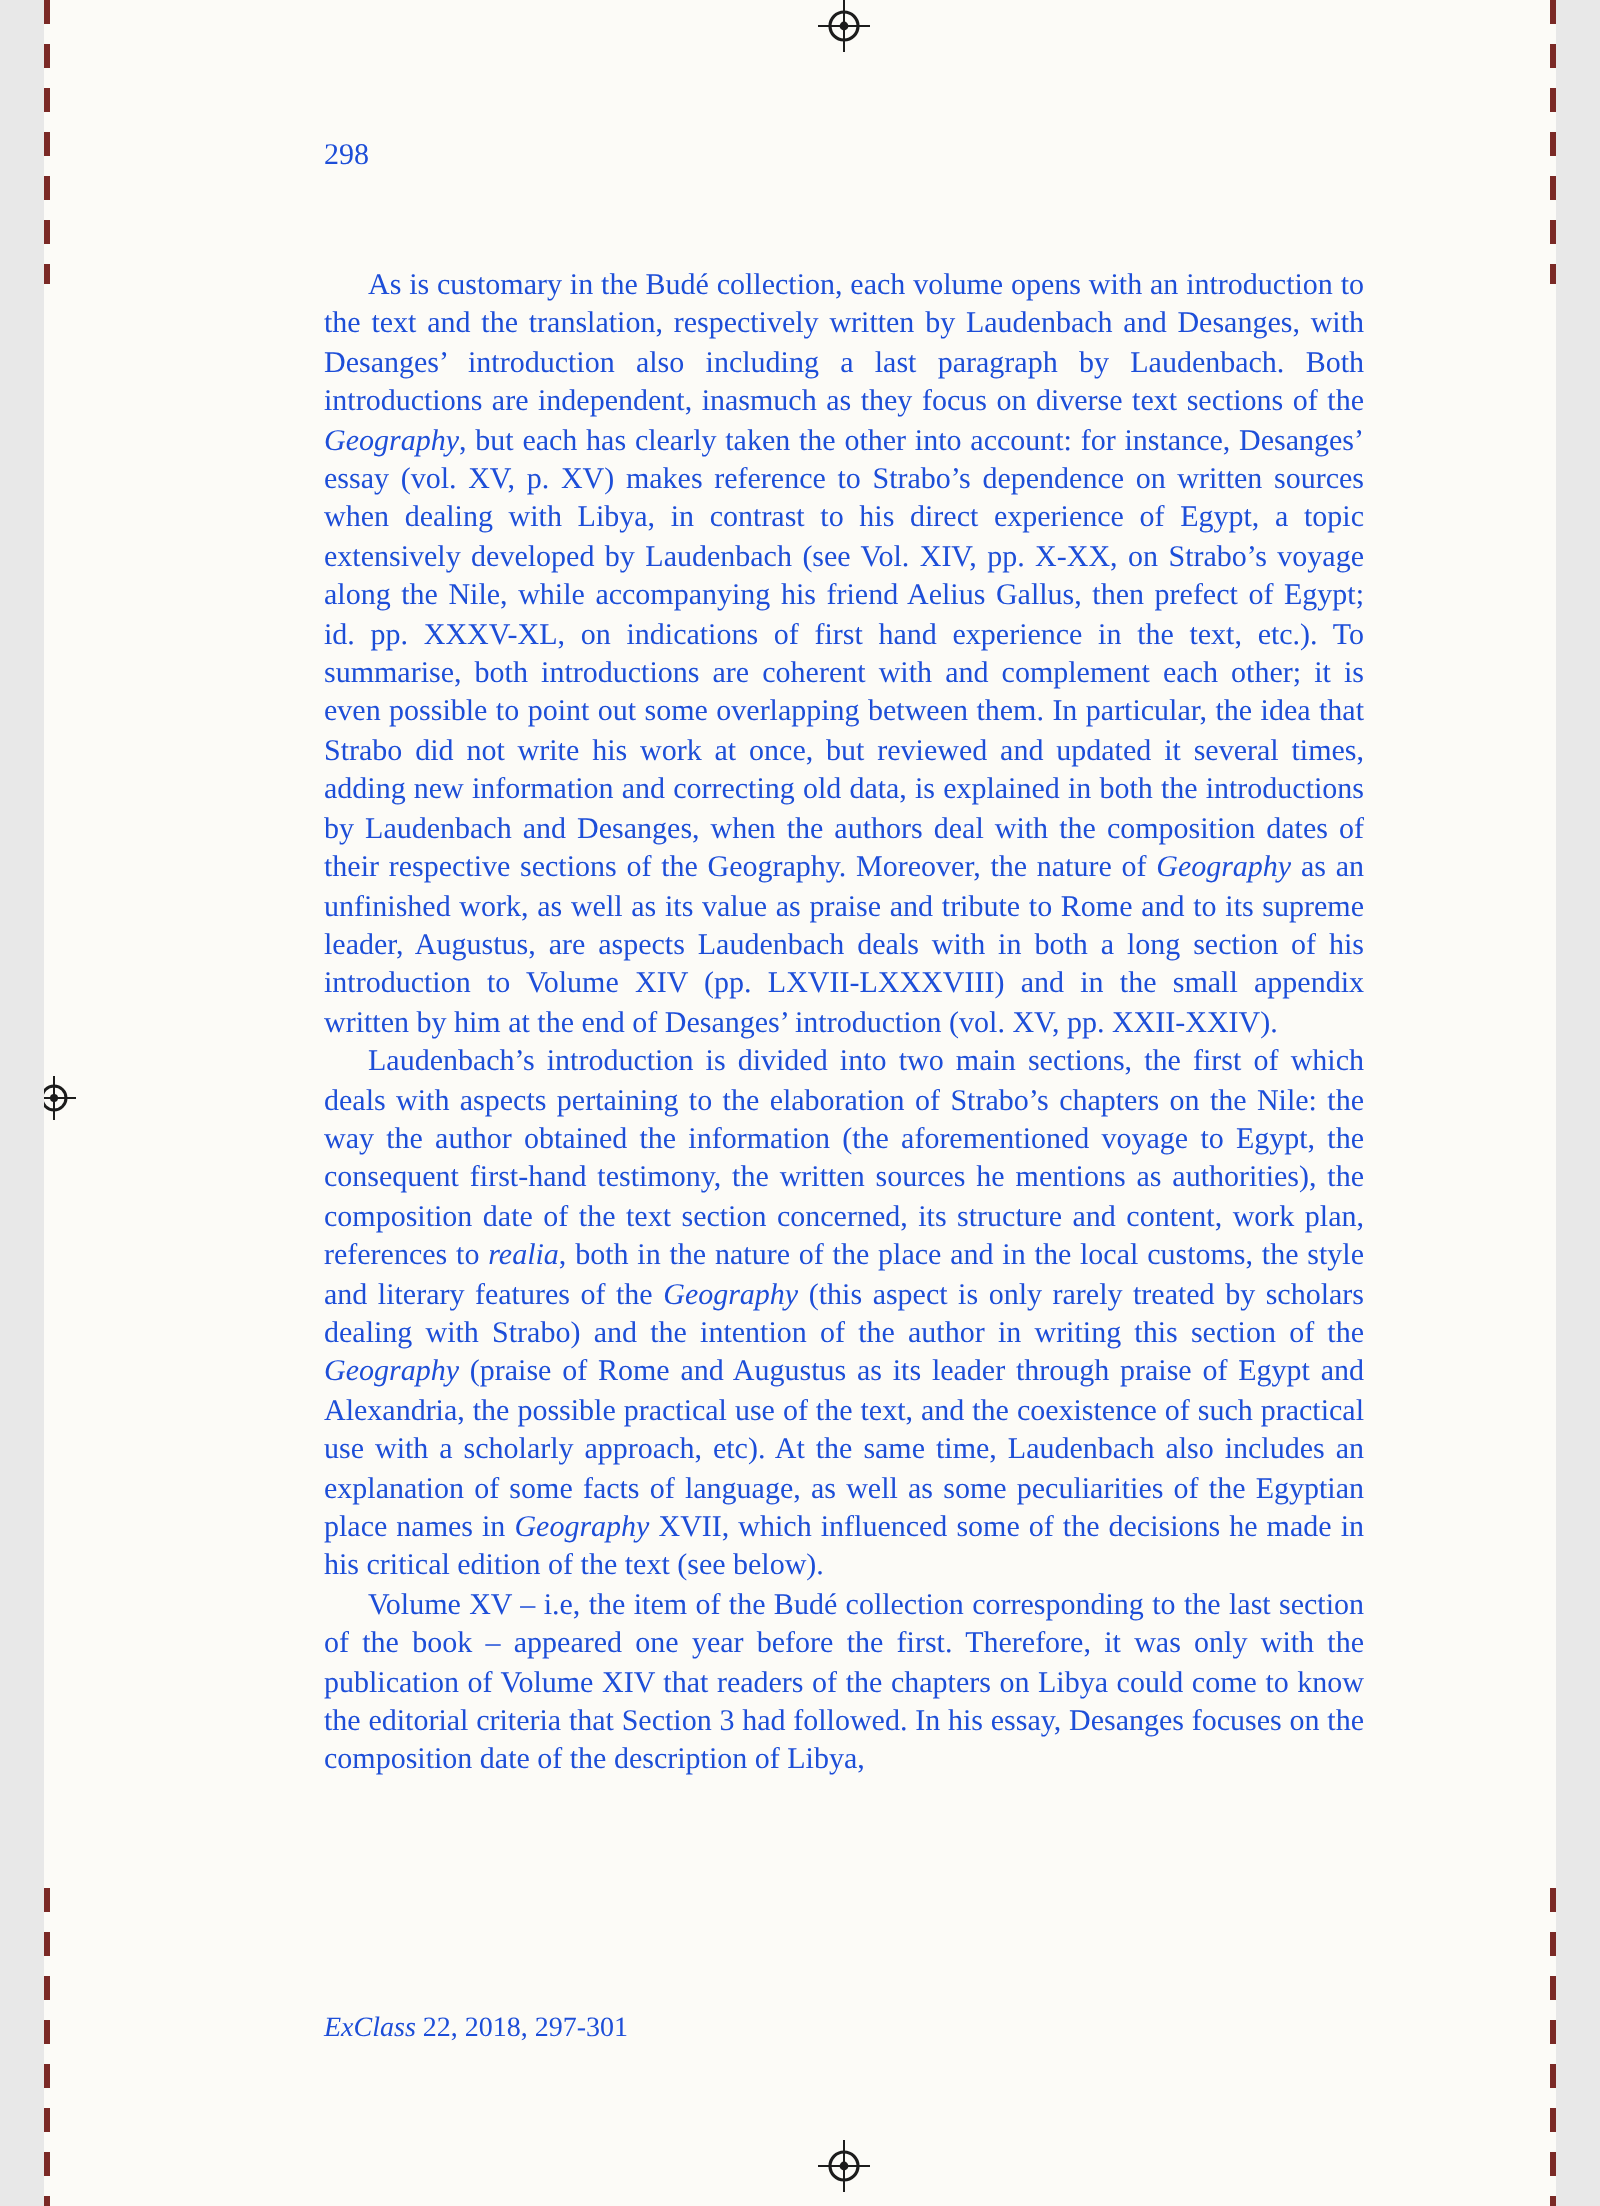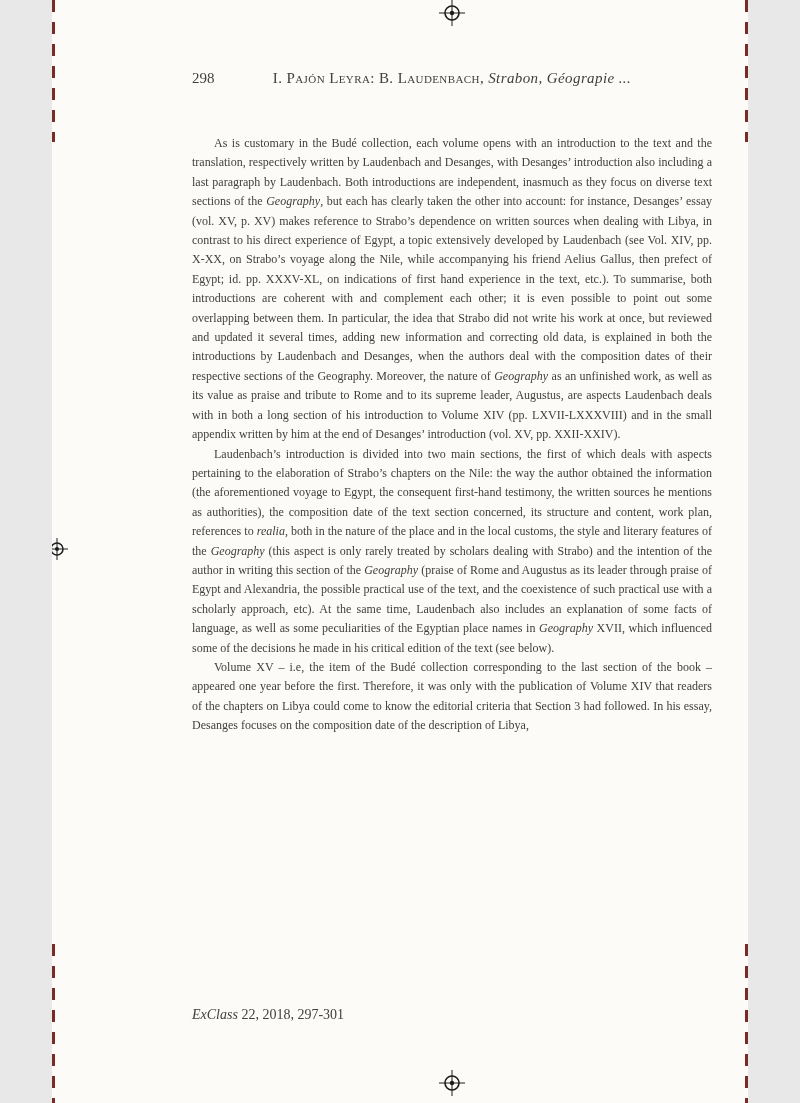--- a/index.html
+++ b/index.html
@@ -2,27 +2,27 @@
 <html><head>
 <meta charset="utf-8">
 <style>
   html, body {
     margin: 0;
     padding: 0;
     background: #e8e8e8;
   }
   .page {
     position: relative;
-    width: 696px;
+    width: 756px;
     height: 1103px;
     margin: 0 auto;
     background: #fcfbf7;
     overflow: hidden;
     font-family: "Liberation Serif", serif;
-    color: #404040;
+    color: #1d4ed8;
   }
 
   
   .cropline {
     position: absolute;
     width: 3px;
     background: repeating-linear-gradient(
       to bottom,
       #7b2a26 0px, #7b2a26 12px,
       transparent 12px, transparent 22px
@@ -57,21 +57,21 @@
     letter-spacing: 0.4px;
     white-space: nowrap;
   }
 
   
   .body-text {
     position: absolute;
     left: 140px;
     top: 134px;
     width: 520px;
-    font-size: 12px;
+    font-size: 15px;
     line-height: 19.4px;
     text-align: justify;
   }
   .para {
     margin: 0;
     text-indent: 22px;
   }
 
   
   .footer {
@@ -124,21 +124,20 @@
     <svg width="22" height="22" viewBox="0 0 22 22">
       <line x1="11" y1="0" x2="11" y2="22" stroke="#1c1c1c" stroke-width="1"></line>
       <line x1="0" y1="11" x2="22" y2="11" stroke="#1c1c1c" stroke-width="1"></line>
       <circle cx="11" cy="11" r="6" fill="none" stroke="#1c1c1c" stroke-width="1.5"></circle>
       <circle cx="11" cy="11" r="2" fill="#1c1c1c"></circle>
     </svg>
   </div>
 
   <div class="header">
     <span class="page-number">298</span>
-    <span class="running-title"><span class="smallcaps">I. Pajón Leyra: B. Laudenbach, </span><span class="italic">Strabon, Géograpie ...</span></span>
   </div>
 
   <div class="body-text">
       <p class="para"><span>As is customary in the Budé collection, each volume opens with an introduction to the text and the translation, respectively written by Laudenbach and Desanges, with Desanges’ introduction also including a last paragraph by Laudenbach. Both introductions are independent, inasmuch as they focus on diverse text sections of the </span><span class="italic">Geography</span><span>, but each has clearly taken the other into account: for instance, Desanges’ essay (vol. XV, p. XV) makes reference to Strabo’s dependence on written sources when dealing with Libya, in contrast to his direct experience of Egypt, a topic extensively developed by Laudenbach (see Vol. XIV, pp. X-XX, on Strabo’s voyage along the Nile, while accompanying his friend Aelius Gallus, then prefect of Egypt; id. pp. XXXV-XL, on indications of first hand experience in the text, etc.). To summarise, both introductions are coherent with and complement each other; it is even possible to point out some overlapping between them. In particular, the idea that Strabo did not write his work at once, but reviewed and updated it several times, adding new information and correcting old data, is explained in both the introductions by Laudenbach and Desanges, when the authors deal with the composition dates of their respective sections of the Geography. Moreover, the nature of </span><span class="italic">Geography</span><span> as an unfinished work, as well as its value as praise and tribute to Rome and to its supreme leader, Augustus, are aspects Laudenbach deals with in both a long section of his introduction to Volume XIV (pp. LXVII-LXXXVIII) and in the small appendix written by him at the end of Desanges’ introduction (vol. XV, pp. XXII-XXIV).</span></p>
       <p class="para"><span>Laudenbach’s introduction is divided into two main sections, the first of which deals with aspects pertaining to the elaboration of Strabo’s chapters on the Nile: the way the author obtained the information (the aforementioned voyage to Egypt, the consequent first-hand testimony, the written sources he mentions as authorities), the composition date of the text section concerned, its structure and content, work plan, references to </span><span class="italic">realia</span><span>, both in the nature of the place and in the local customs, the style and literary features of the </span><span class="italic">Geography</span><span> (this aspect is only rarely treated by scholars dealing with Strabo) and the intention of the author in writing this section of the </span><span class="italic">Geography</span><span> (praise of Rome and Augustus as its leader through praise of Egypt and Alexandria, the possible practical use of the text, and the coexistence of such practical use with a scholarly approach, etc). At the same time, Laudenbach also includes an explanation of some facts of language, as well as some peculiarities of the Egyptian place names in </span><span class="italic">Geography</span><span> XVII, which influenced some of the decisions he made in his critical edition of the text (see below).</span></p>
       <p class="para"><span>Volume XV – i.e, the item of the Budé collection corresponding to the last section of the book – appeared one year before the first. Therefore, it was only with the publication of Volume XIV that readers of the chapters on Libya could come to know the editorial criteria that Section 3 had followed. In his essay, Desanges focuses on the composition date of the description of Libya,</span></p>
     </div>
 
   <div class="footer"><span class="italic">ExClass</span><span> 22, 2018, 297-301</span></div>
 

